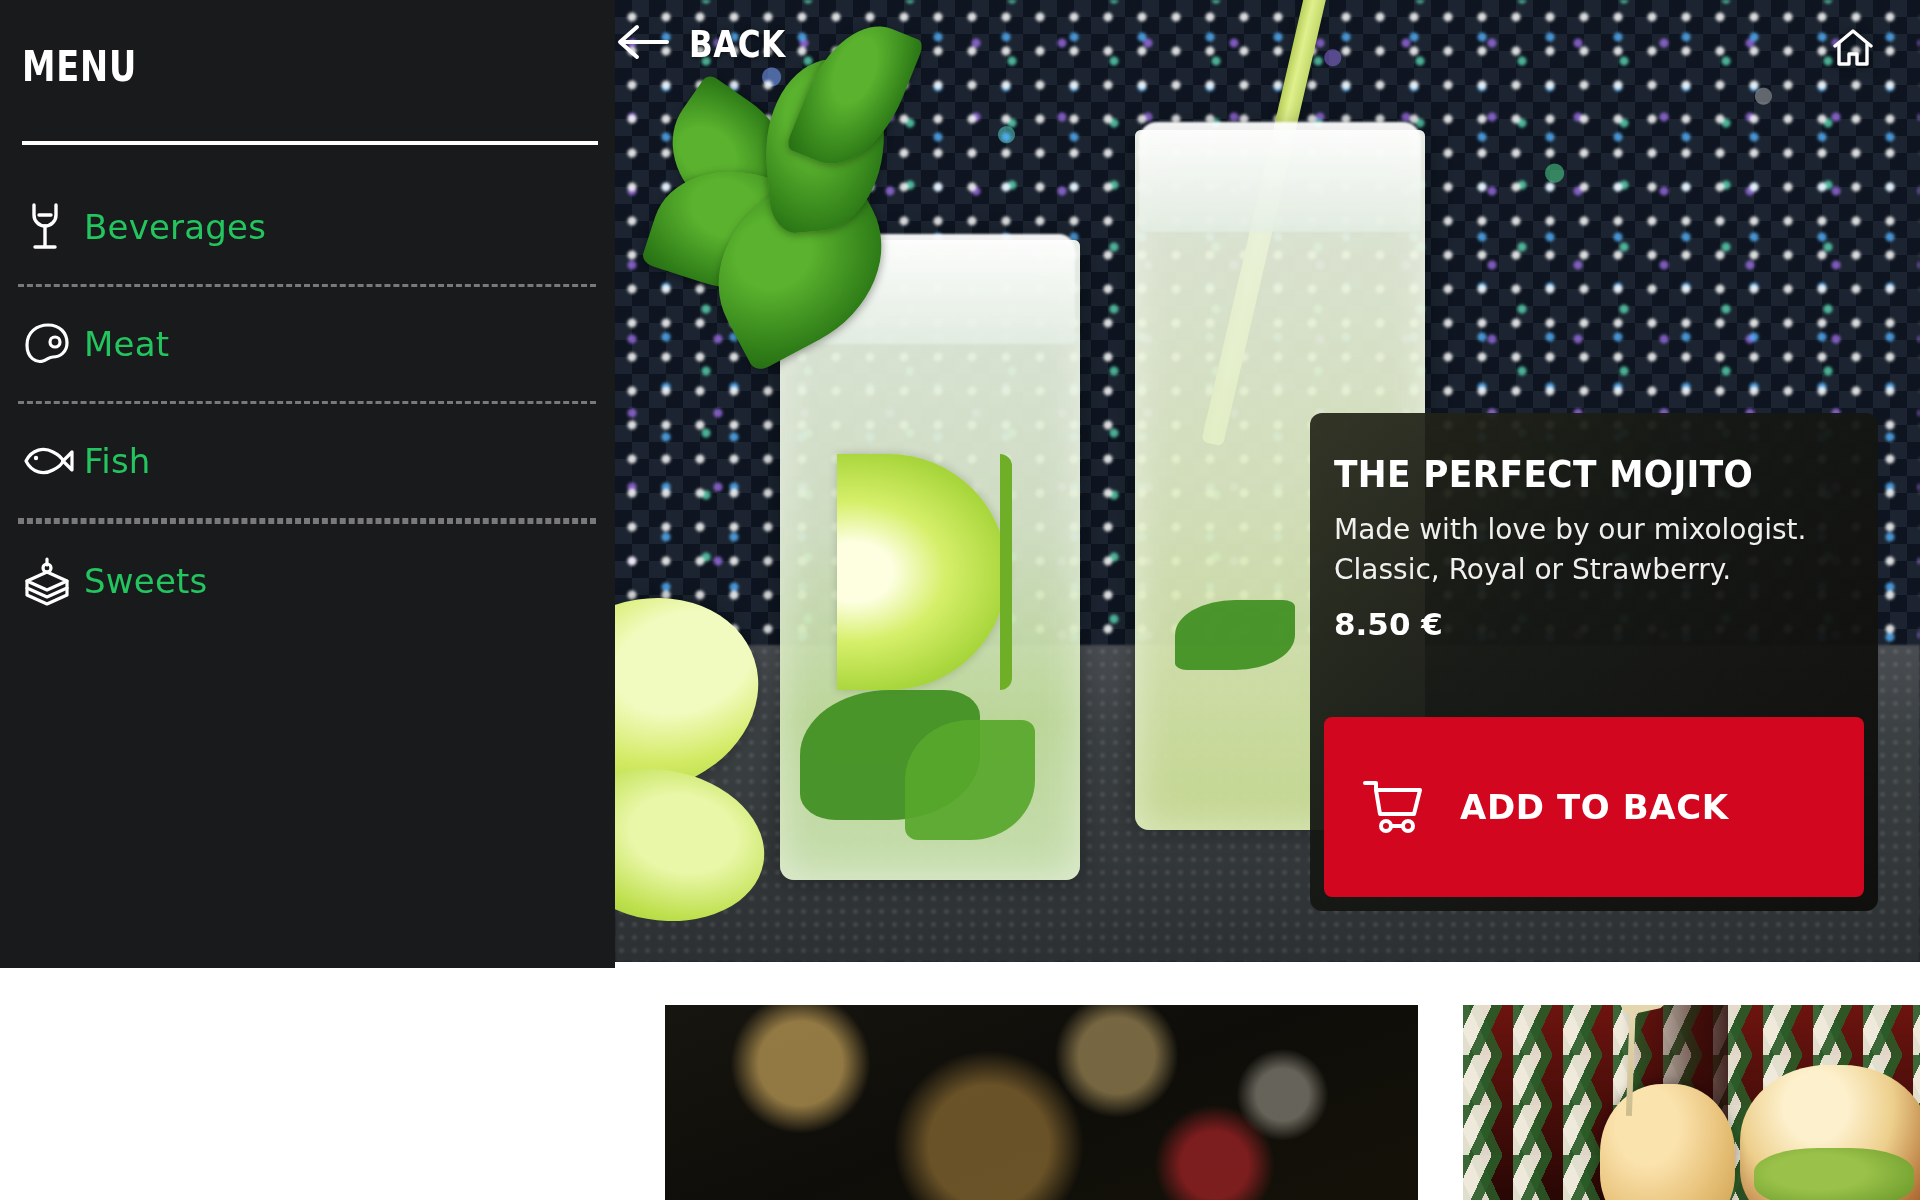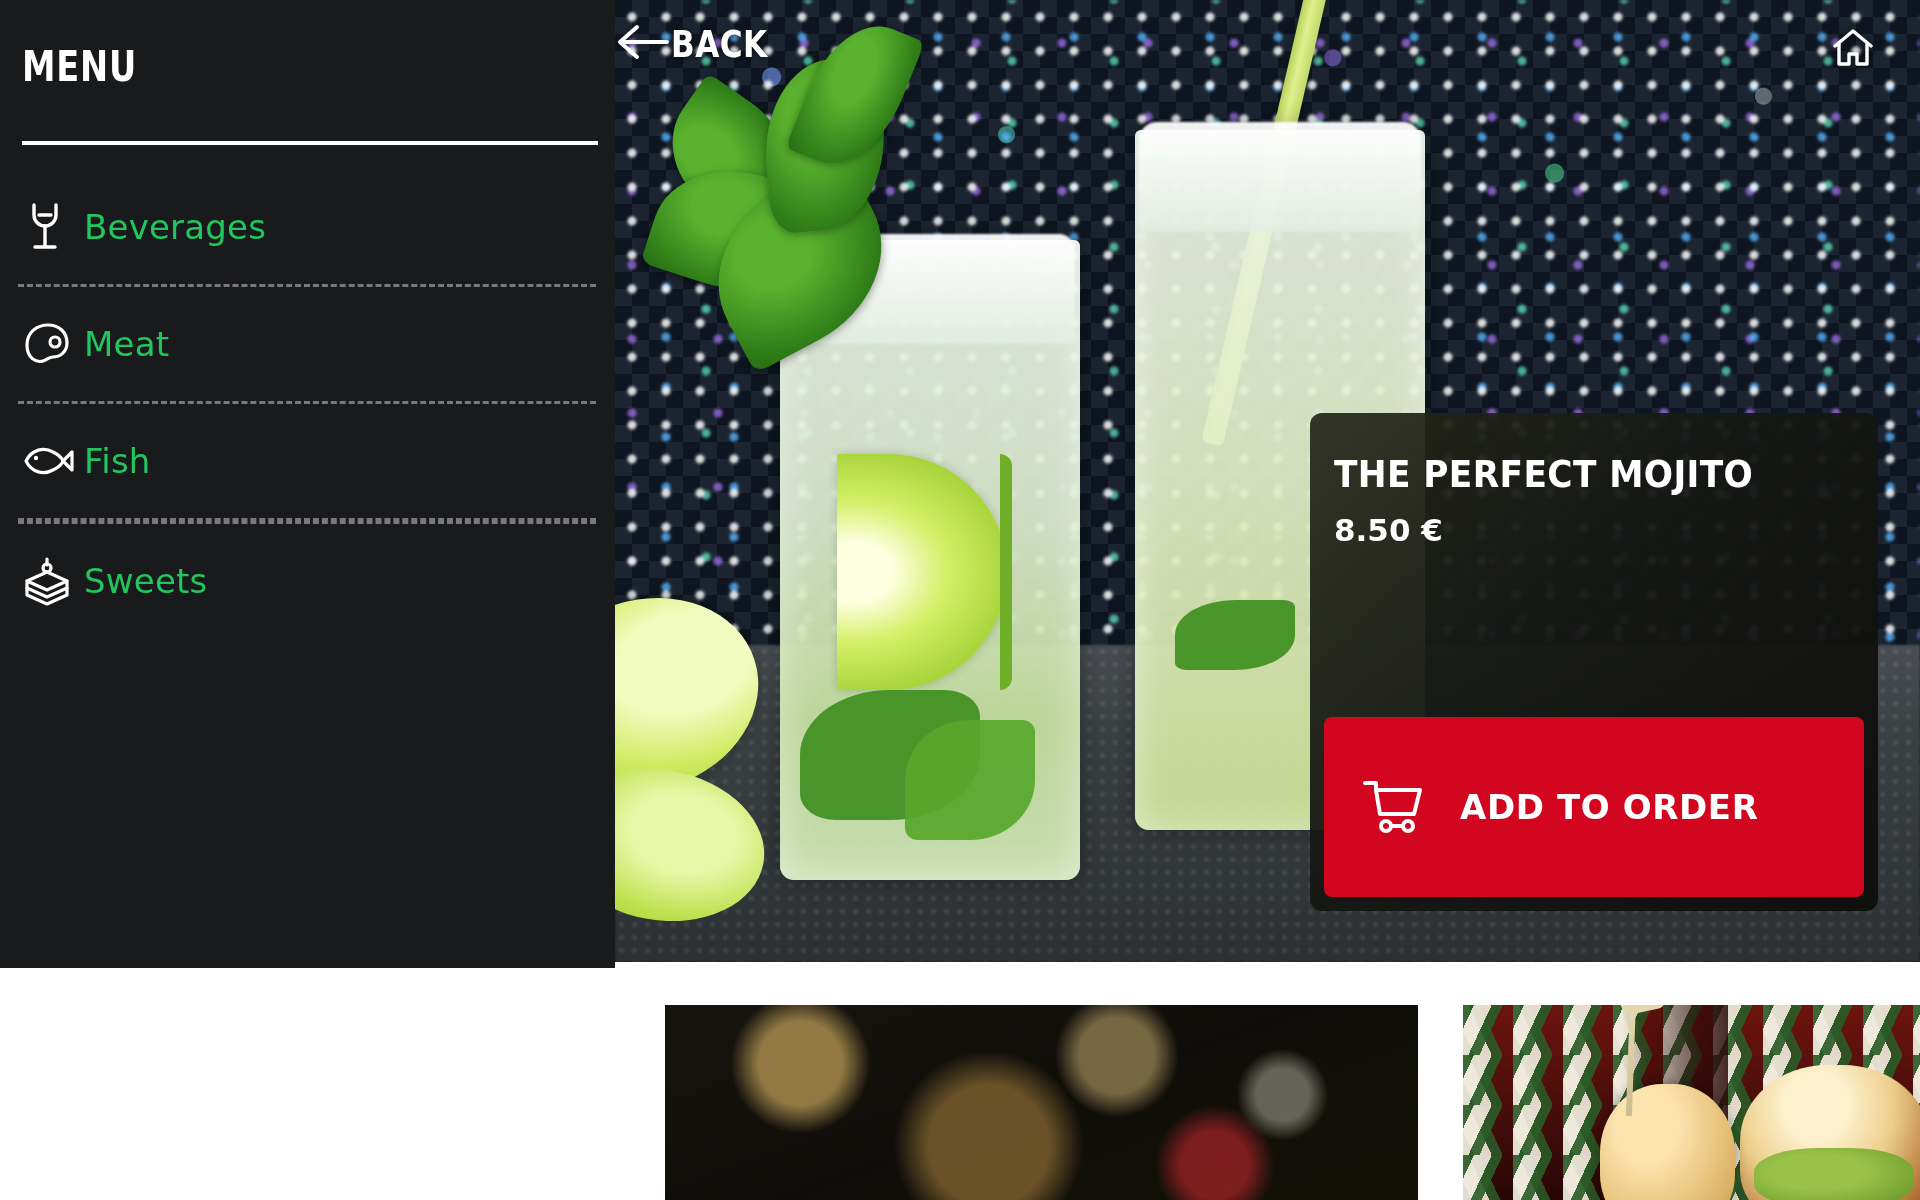--- a/index.html
+++ b/index.html
@@ -97,21 +97,21 @@
   .mint.m5{ left:60px; top:90px; width:110px; height:130px; transform:rotate(-55deg); }
   .straw{ position:absolute; left:640px; top:-30px; width:22px; height:480px;
     background:linear-gradient(90deg,#b9cf5a,#dff08c 45%,#c2d86a);
     transform:rotate(13deg); border-radius:6px; box-shadow:0 0 8px rgba(0,0,0,.25); }
   .mint-in{ position:absolute; background:#3f8f21; border-radius:50% 10% 50% 10%;
     opacity:.92; }
 
   
   .topbar{ position:absolute; left:0; top:0; width:100%; height:100px; }
   .back-btn{ position:absolute; left:-70px; top:22px; display:flex; align-items:center;
-    padding-left:70px; cursor:pointer; }
+    gap:18px; padding-left:70px; cursor:pointer; }
   .back-arrow{ color:#fff; display:block; }
   .back-text{ color:#fff; font-family:"DejaVu Sans", sans-serif; font-weight:700;
     font-size:38px; letter-spacing:.5px; transform:scaleX(.82); transform-origin:left center;
     text-shadow:0 1px 6px rgba(0,0,0,.5); }
   .home-btn{ position:absolute; right:45px; top:26px; cursor:pointer; color:#fff;
     filter:drop-shadow(0 1px 5px rgba(0,0,0,.55)); }
 
   
   .card{ position:absolute; left:1310px; top:413px; width:568px; height:498px;
     background:linear-gradient(135deg, rgba(38,40,26,.93) 0%, rgba(22,24,20,.95) 38%,
@@ -274,33 +274,37 @@
         <svg width="44" height="44" viewBox="0 0 44 44" fill="none" stroke="#fff" stroke-width="3.4" stroke-linecap="round" stroke-linejoin="round">
           <path d="M4 20 L22 5 L40 20"></path>
           <path d="M8 18 V38 H18 V28 H26 V38 H36 V18"></path>
         </svg>
       </div>
     </div>
   </section>
 
   <div class="card">
     <div class="card-title">THE PERFECT MOJITO</div>
+    <div class="card-desc">
+      <div>Made with love by our mixologist.</div>
+      <div>Classic, Royal or Strawberry.</div>
+    </div>
     <div class="card-price">8.50 €</div>
 
     <button class="add-btn">
       <span class="cart-ico">
         <svg width="64" height="56" viewBox="0 0 64 56" fill="none" stroke="#fff" stroke-width="4" stroke-linecap="round" stroke-linejoin="round">
           <polyline points="3,5 14,5 14,12"></polyline>
           <path d="M14 12 H58 L52 36 H18 Z"></path>
           <circle cx="24" cy="48" r="5"></circle>
           <circle cx="46" cy="48" r="5"></circle>
           <line x1="30" y1="48" x2="40" y2="48"></line>
         </svg>
       </span>
-      <span class="add-label">ADD TO ORDER</span>
+      <span class="add-label">ADD TO BACK</span>
     </button>
   </div>
 
   <section class="thumbs">
     <div class="thumb t1"></div>
     <div class="thumb t2">
       <div class="t2-bg"></div>
       <div class="t2-slider"></div>
       <div class="t2-greens"></div>
       <div class="t2-bun"></div>

